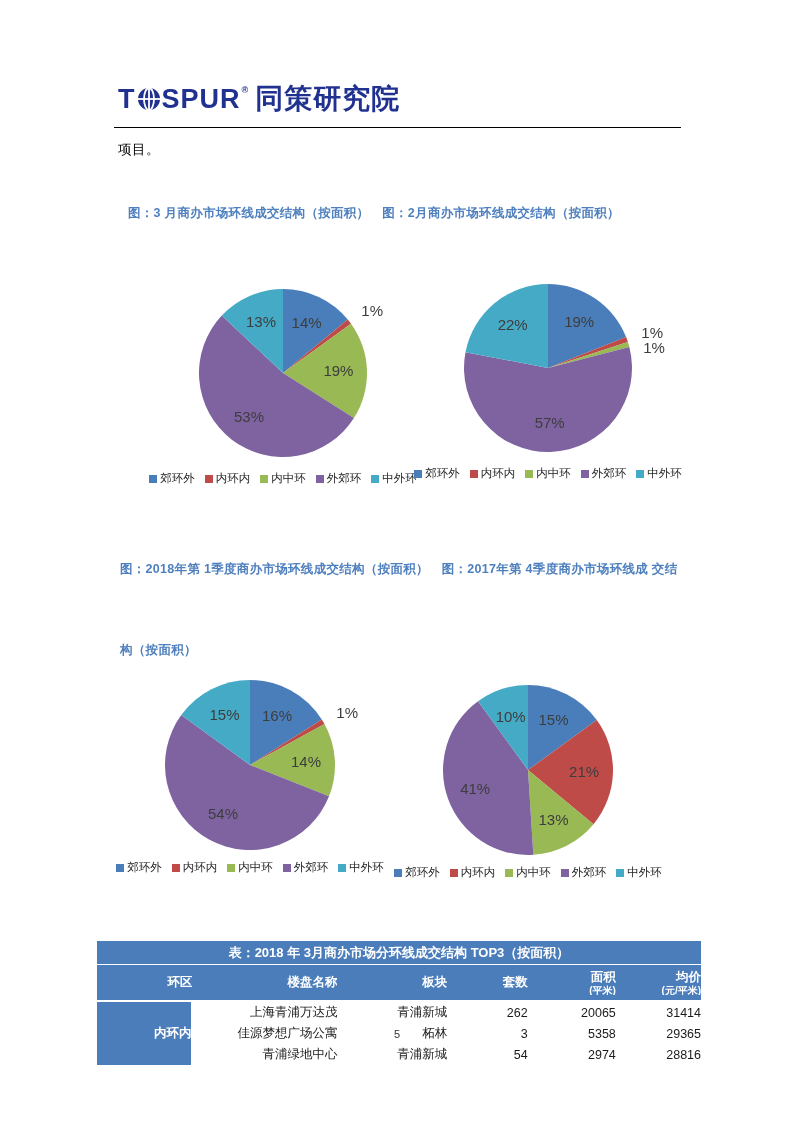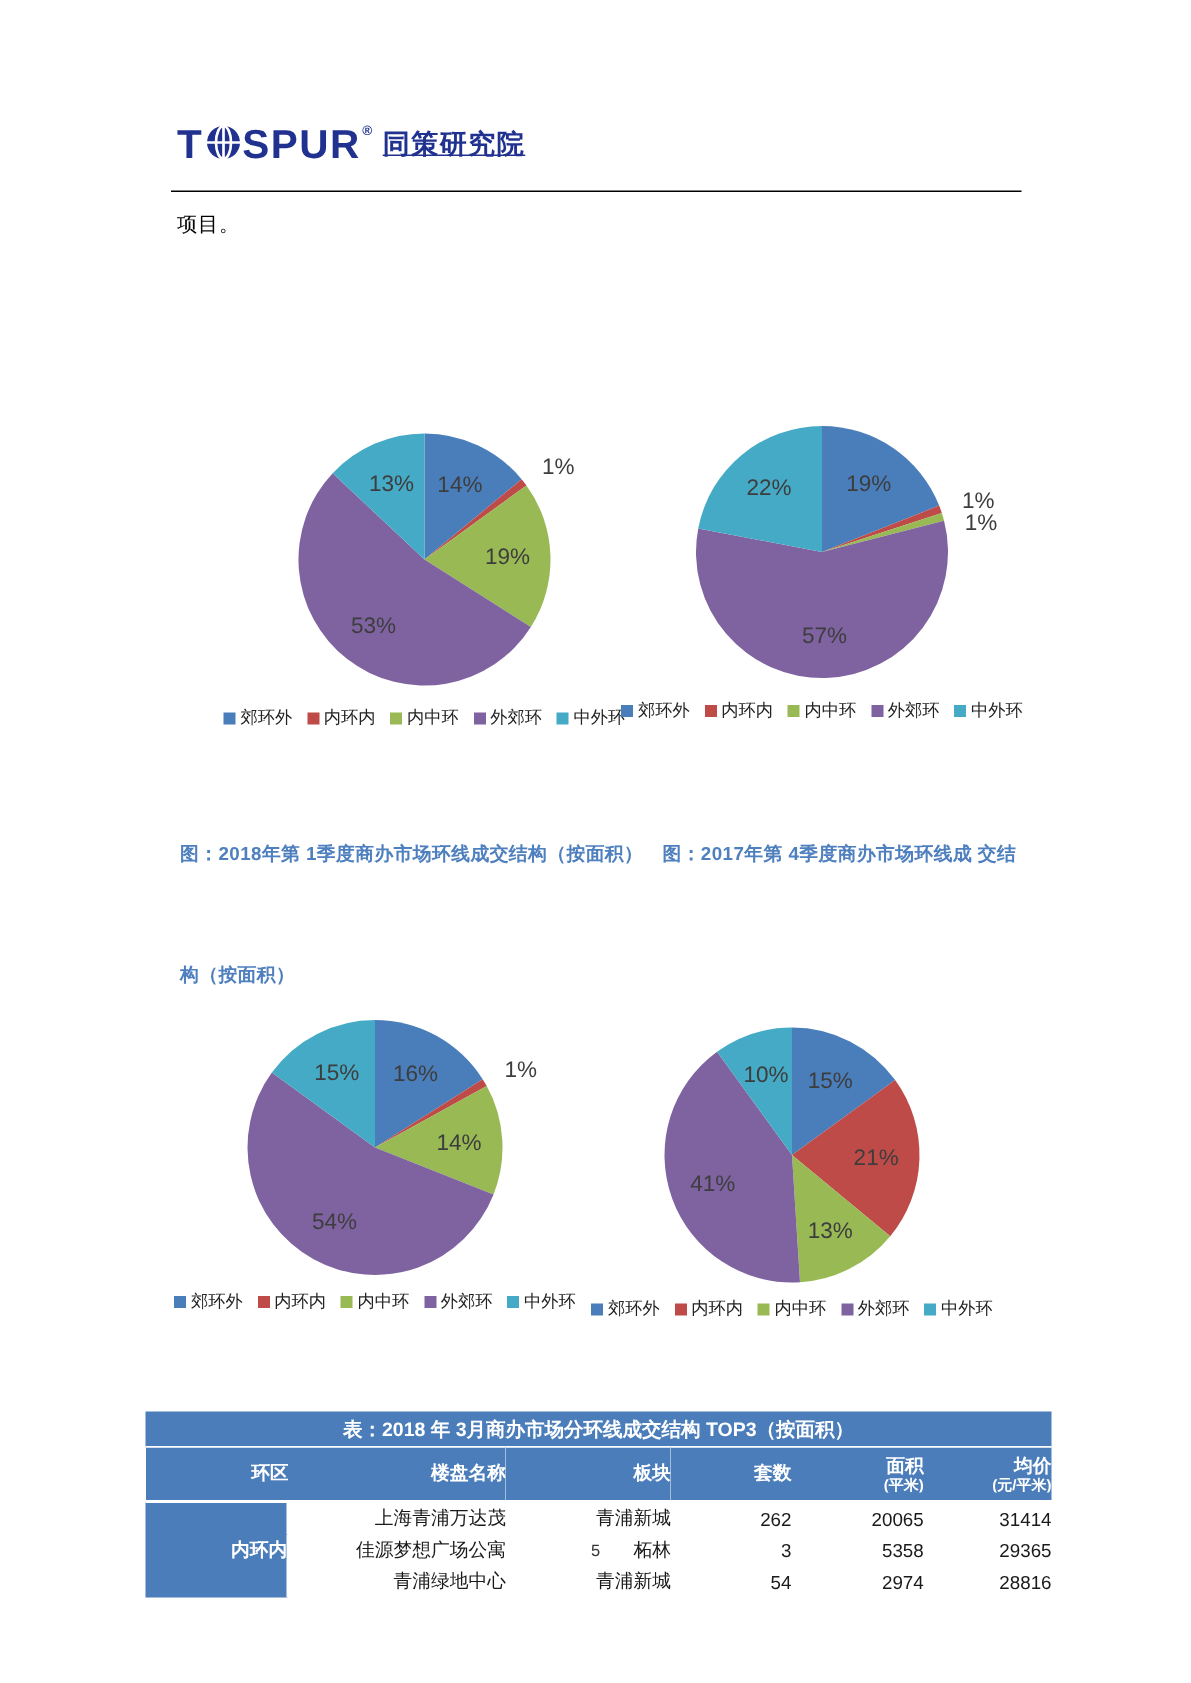--- a/index.html
+++ b/index.html
@@ -5,21 +5,21 @@
   html,body{margin:0;padding:0;background:#888;}
   .page{position:relative;width:794px;height:1122px;background:#ffffff;margin:0 auto;
         font-family:"Liberation Sans",sans-serif;overflow:hidden;}
 
   
   .logo{position:absolute;left:118px;top:80px;display:flex;align-items:center;
         color:#20318F;font-weight:bold;}
   .logo .latin{font-size:27px;letter-spacing:1px;font-family:"Liberation Sans",sans-serif;}
   .logo .globe{display:inline-block;margin:3px 1px 0 1px;}
   .logo .reg{font-size:9px;vertical-align:top;position:relative;top:-9px;left:1px;}
-  .logo .cn{font-size:18px;margin-left:8px;letter-spacing:1px;text-decoration:underline;}
+  .logo .cn{font-size:28px;margin-left:8px;letter-spacing:1px;}
   .header-rule{position:absolute;left:114px;top:127px;width:567px;height:0;
                border-top:1.6px solid #000;}
 
   
   .para{position:absolute;left:118px;top:133px;width:570px;
         font-family:"Liberation Serif",serif;font-size:13.5px;color:#000;
         line-height:34px;letter-spacing:0.5px;}
 
   
   .caption{position:absolute;color:#4E7FBE;font-weight:bold;font-size:12.5px;
@@ -69,20 +69,21 @@
     <span class="latin">SPUR</span>
     <span class="reg">®</span>
     <span class="cn">同策研究院</span>
   </div>
   <div class="header-rule"></div>
 
   <div class="para">
     <div>项目。</div>
   </div>
 
+  <div class="caption" style="left:128px;top:205px;">图：3 月商办市场环线成交结构（按面积）　图：2月商办市场环线成交结构（按面积）</div>
 
   <div class="chart-block" style="left:150px;top:281px;">
     <svg width="266" height="190">
         <path d="M 133 92 L 133.00 8.00 A 84 84 0 0 1 197.72 38.46 Z" fill="#4A7EBB"></path>
         <text class="pct" x="156.6" y="46.8" text-anchor="middle">14%</text>
         <path d="M 133 92 L 197.72 38.46 A 84 84 0 0 1 200.96 42.63 Z" fill="#BE4B48"></path>
         <text class="pct" x="211.3" y="35.2" text-anchor="start">1%</text>
         <path d="M 133 92 L 200.96 42.63 A 84 84 0 0 1 203.92 137.01 Z" fill="#98B954"></path>
         <text class="pct" x="188.4" y="95.3" text-anchor="middle">19%</text>
         <path d="M 133 92 L 203.92 137.01 A 84 84 0 1 1 71.77 34.50 Z" fill="#7F63A1"></path>

